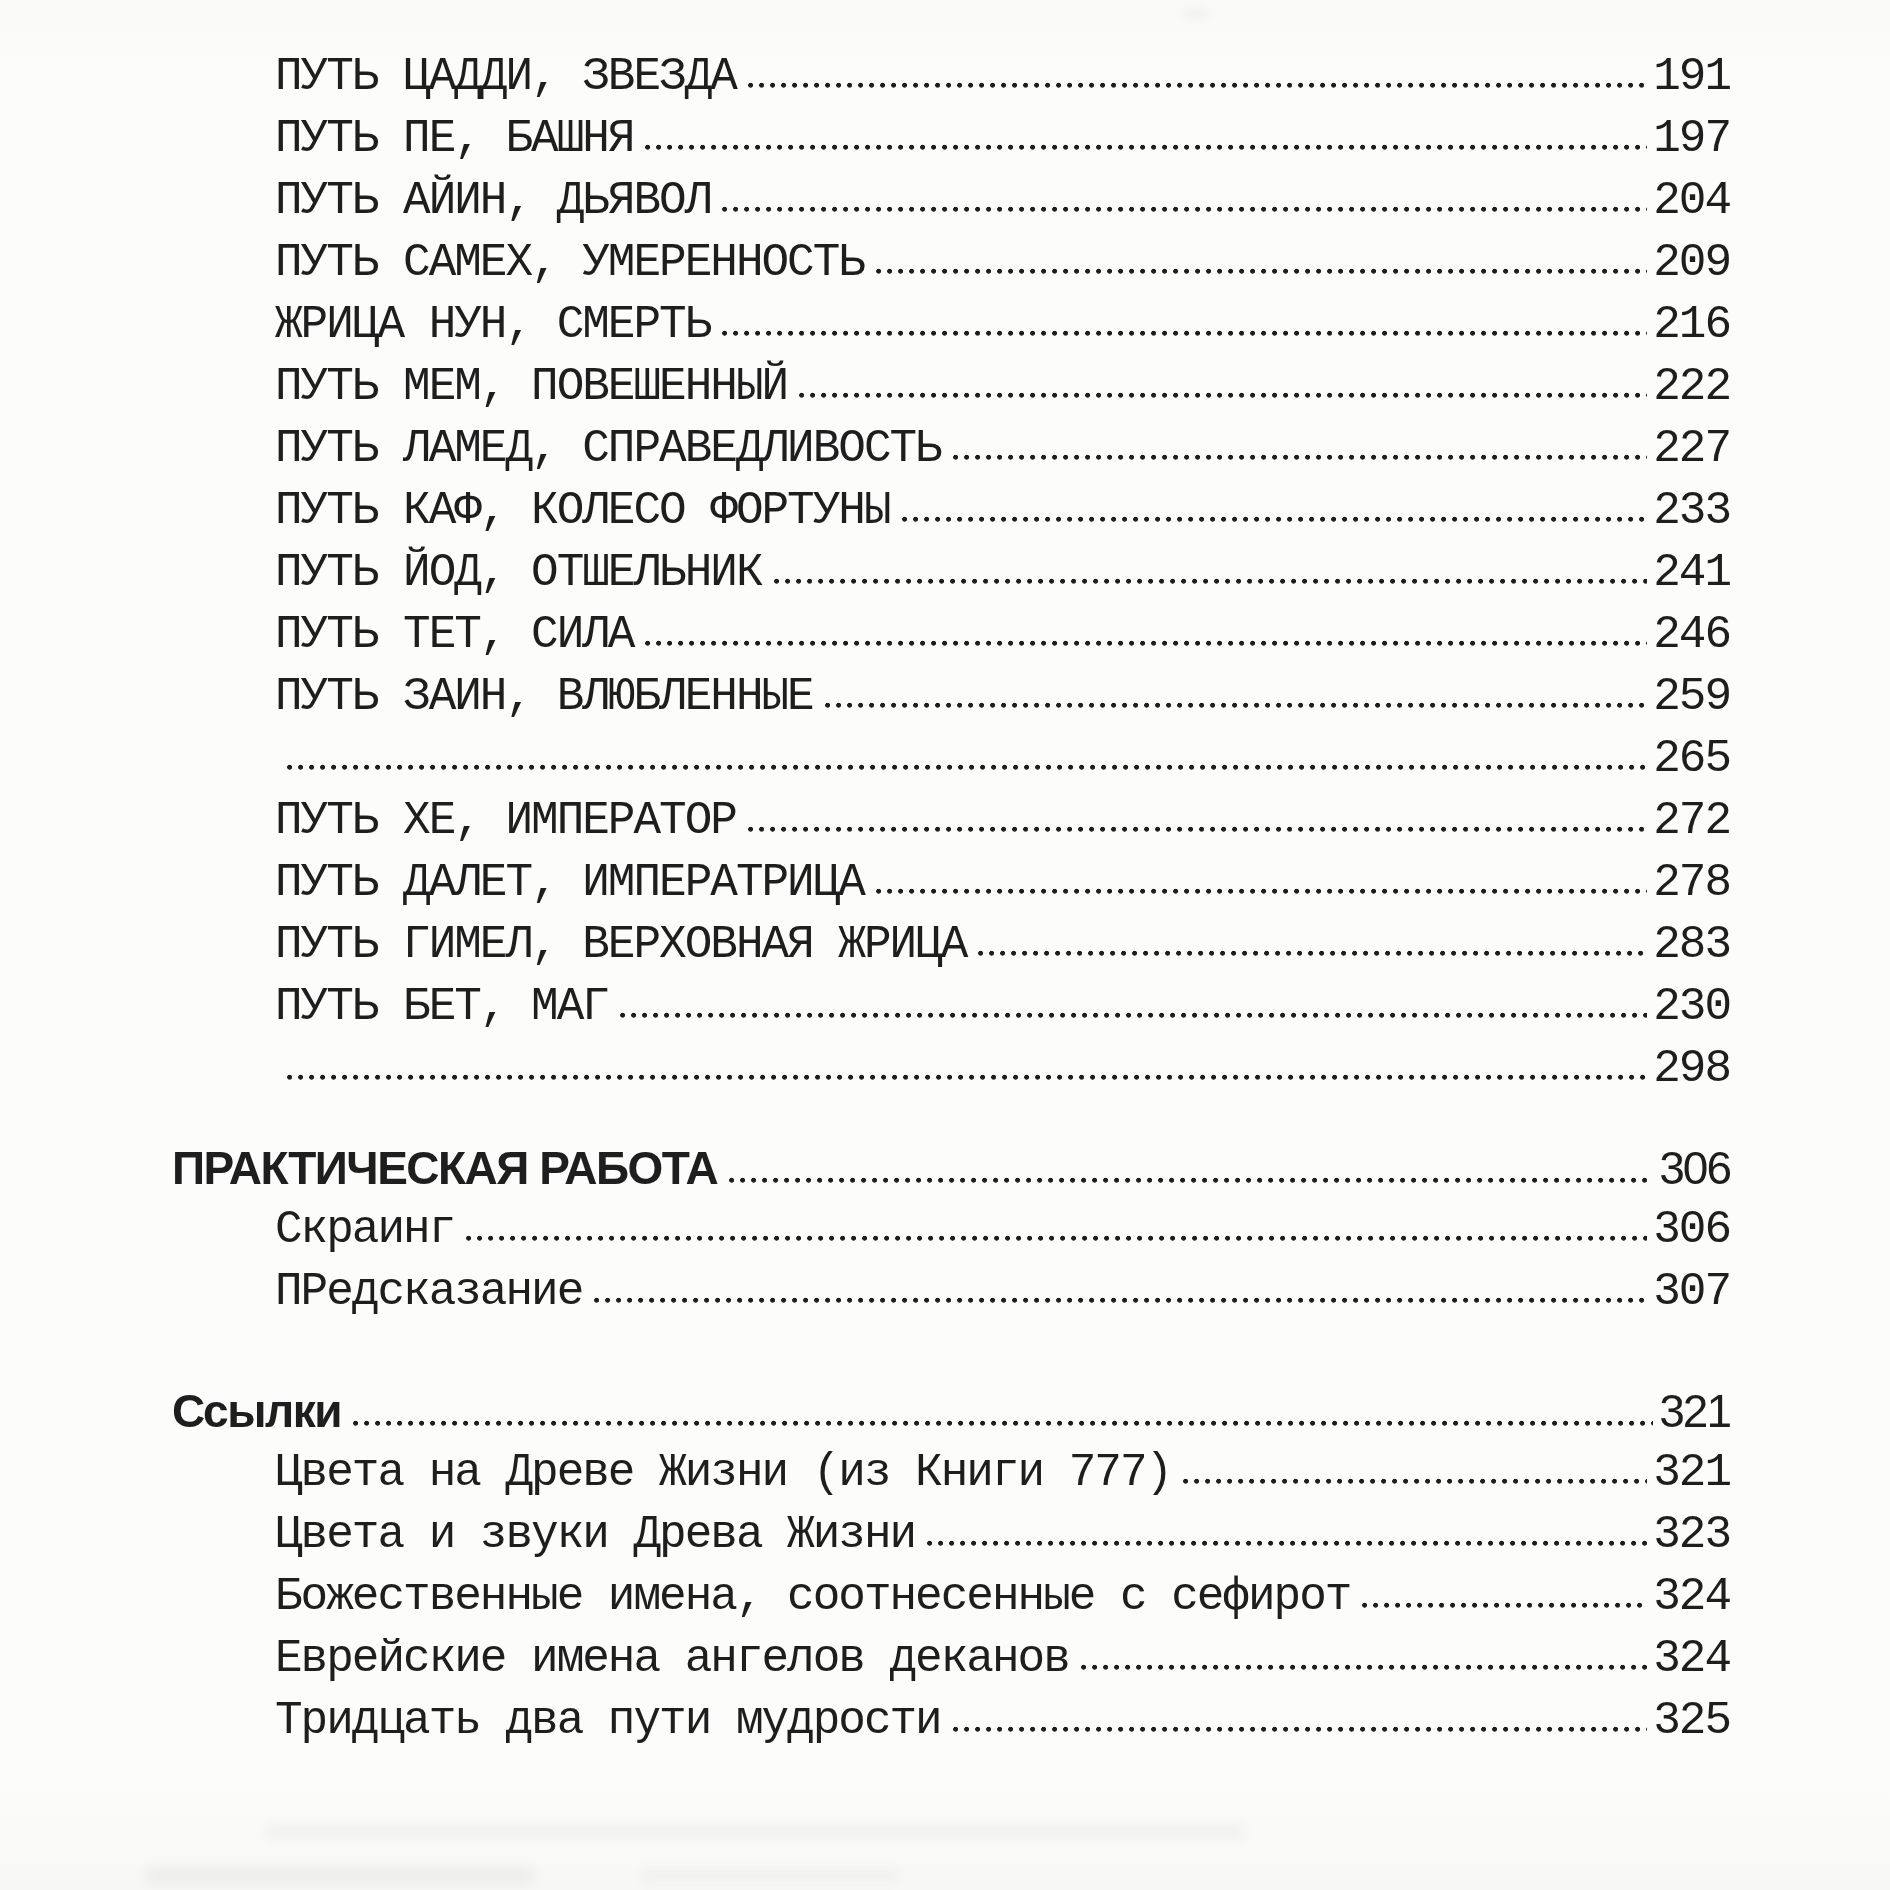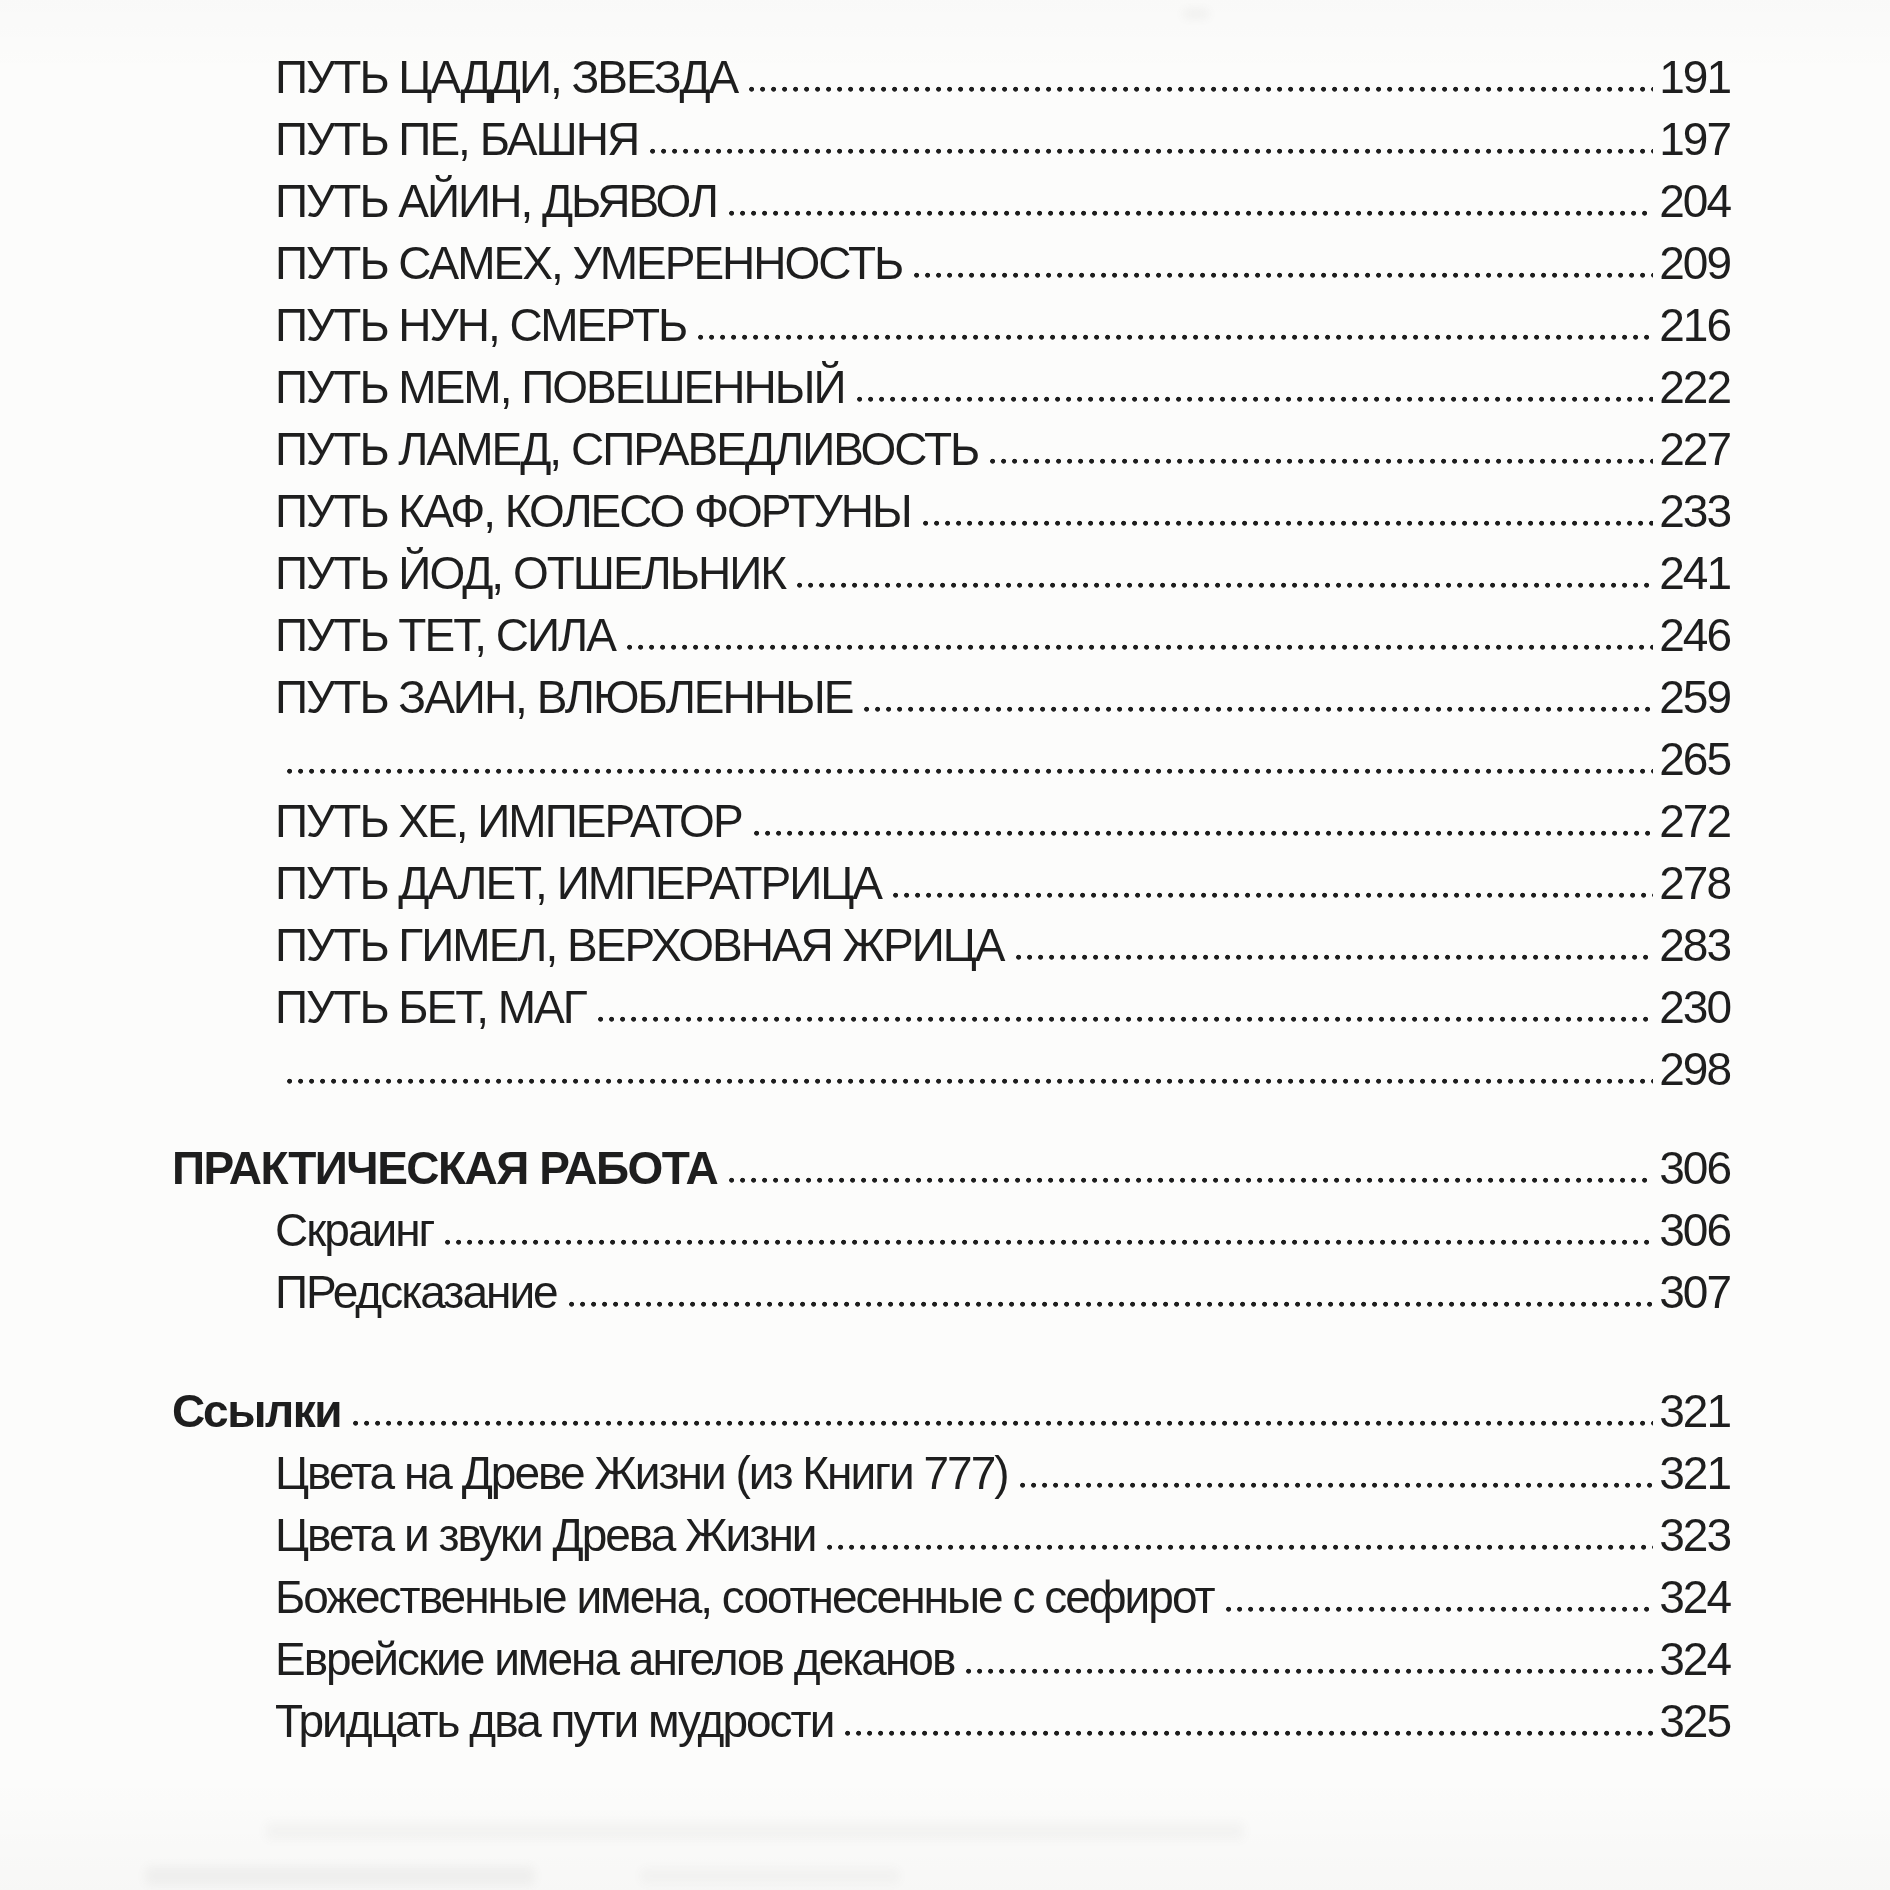--- a/index.html
+++ b/index.html
@@ -37,21 +37,21 @@
     align-items: baseline;
     height: 62px;
     line-height: 62px;
     white-space: nowrap;
   }
   .row .label {
     font-size: 46px;
     letter-spacing: -2px;
     color: var(--ink);
   }
-  .item { padding-left: 103px; }
+  .item { padding-left: 103px; font-family: Liberation Mono, monospace; }
   .heading-row .label {
     font-weight: 700;
     letter-spacing: -1.5px;
   }
   .page-num {
     font-size: 46px;
     letter-spacing: -2px;
     color: var(--ink);
   }
   .dots {
@@ -97,21 +97,21 @@
           <span class="label">ПУТЬ АЙИН, ДЬЯВОЛ</span>
           <span class="dots"></span>
           <span class="page-num">204</span>
         </div>
         <div class="row item">
           <span class="label">ПУТЬ САМЕХ, УМЕРЕННОСТЬ</span>
           <span class="dots"></span>
           <span class="page-num">209</span>
         </div>
         <div class="row item">
-          <span class="label">ПУТЬ НУН, СМЕРТЬ</span>
+          <span class="label">ЖРИЦА НУН, СМЕРТЬ</span>
           <span class="dots"></span>
           <span class="page-num">216</span>
         </div>
         <div class="row item">
           <span class="label">ПУТЬ МЕМ, ПОВЕШЕННЫЙ</span>
           <span class="dots"></span>
           <span class="page-num">222</span>
         </div>
         <div class="row item">
           <span class="label">ПУТЬ ЛАМЕД, СПРАВЕДЛИВОСТЬ</span>

